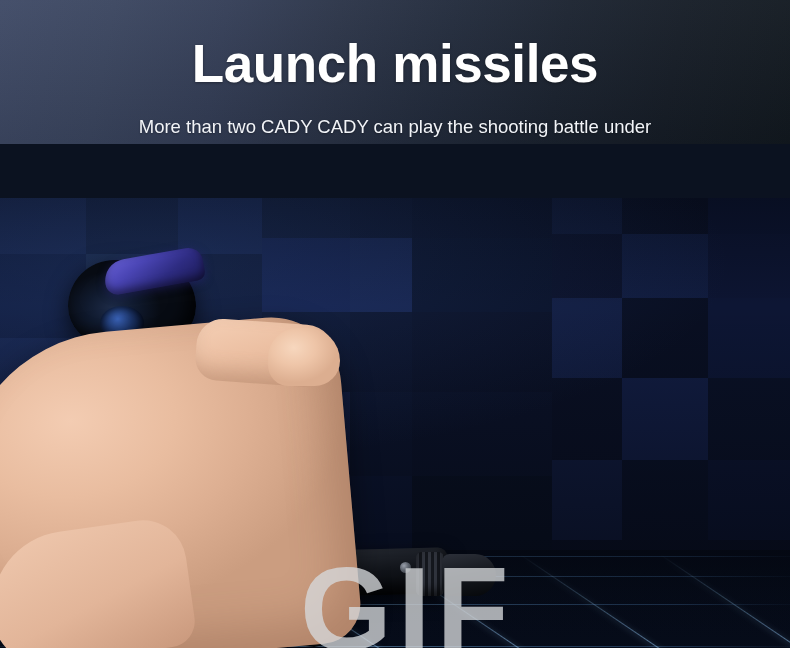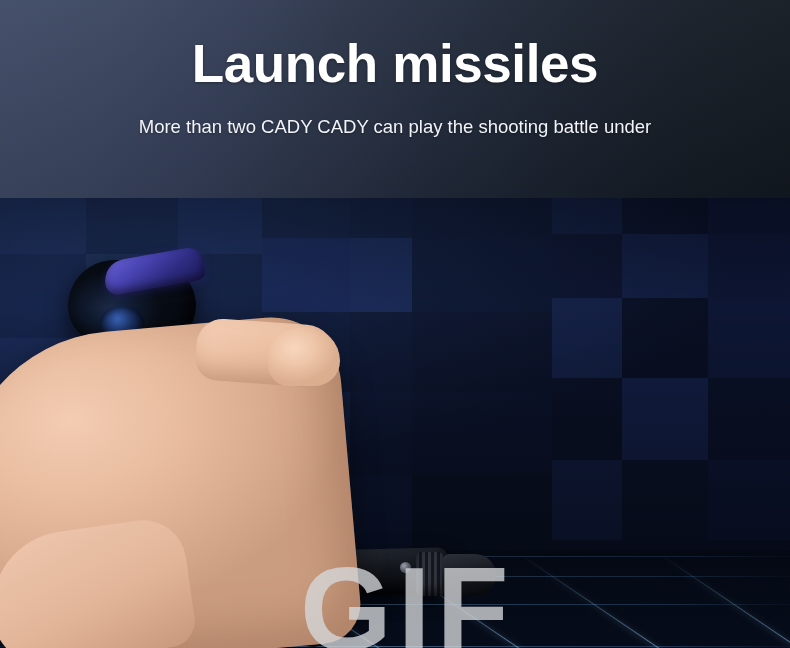--- a/index.html
+++ b/index.html
@@ -17,21 +17,21 @@
     height: 648px;
     overflow: hidden;
     background: #0b1220;
   }
 
   
   .header {
     position: absolute;
     left: 0; top: 0;
     width: 790px;
-    height: 198px;
+    height: 144px;
     background: linear-gradient(100deg,
         #3f4a66 0%,
         #3b4660 14%,
         #343e57 28%,
         #2b3448 42%,
         #222b3c 56%,
         #1b2330 70%,
         #161d27 84%,
         #121920 100%);
     overflow: hidden;

